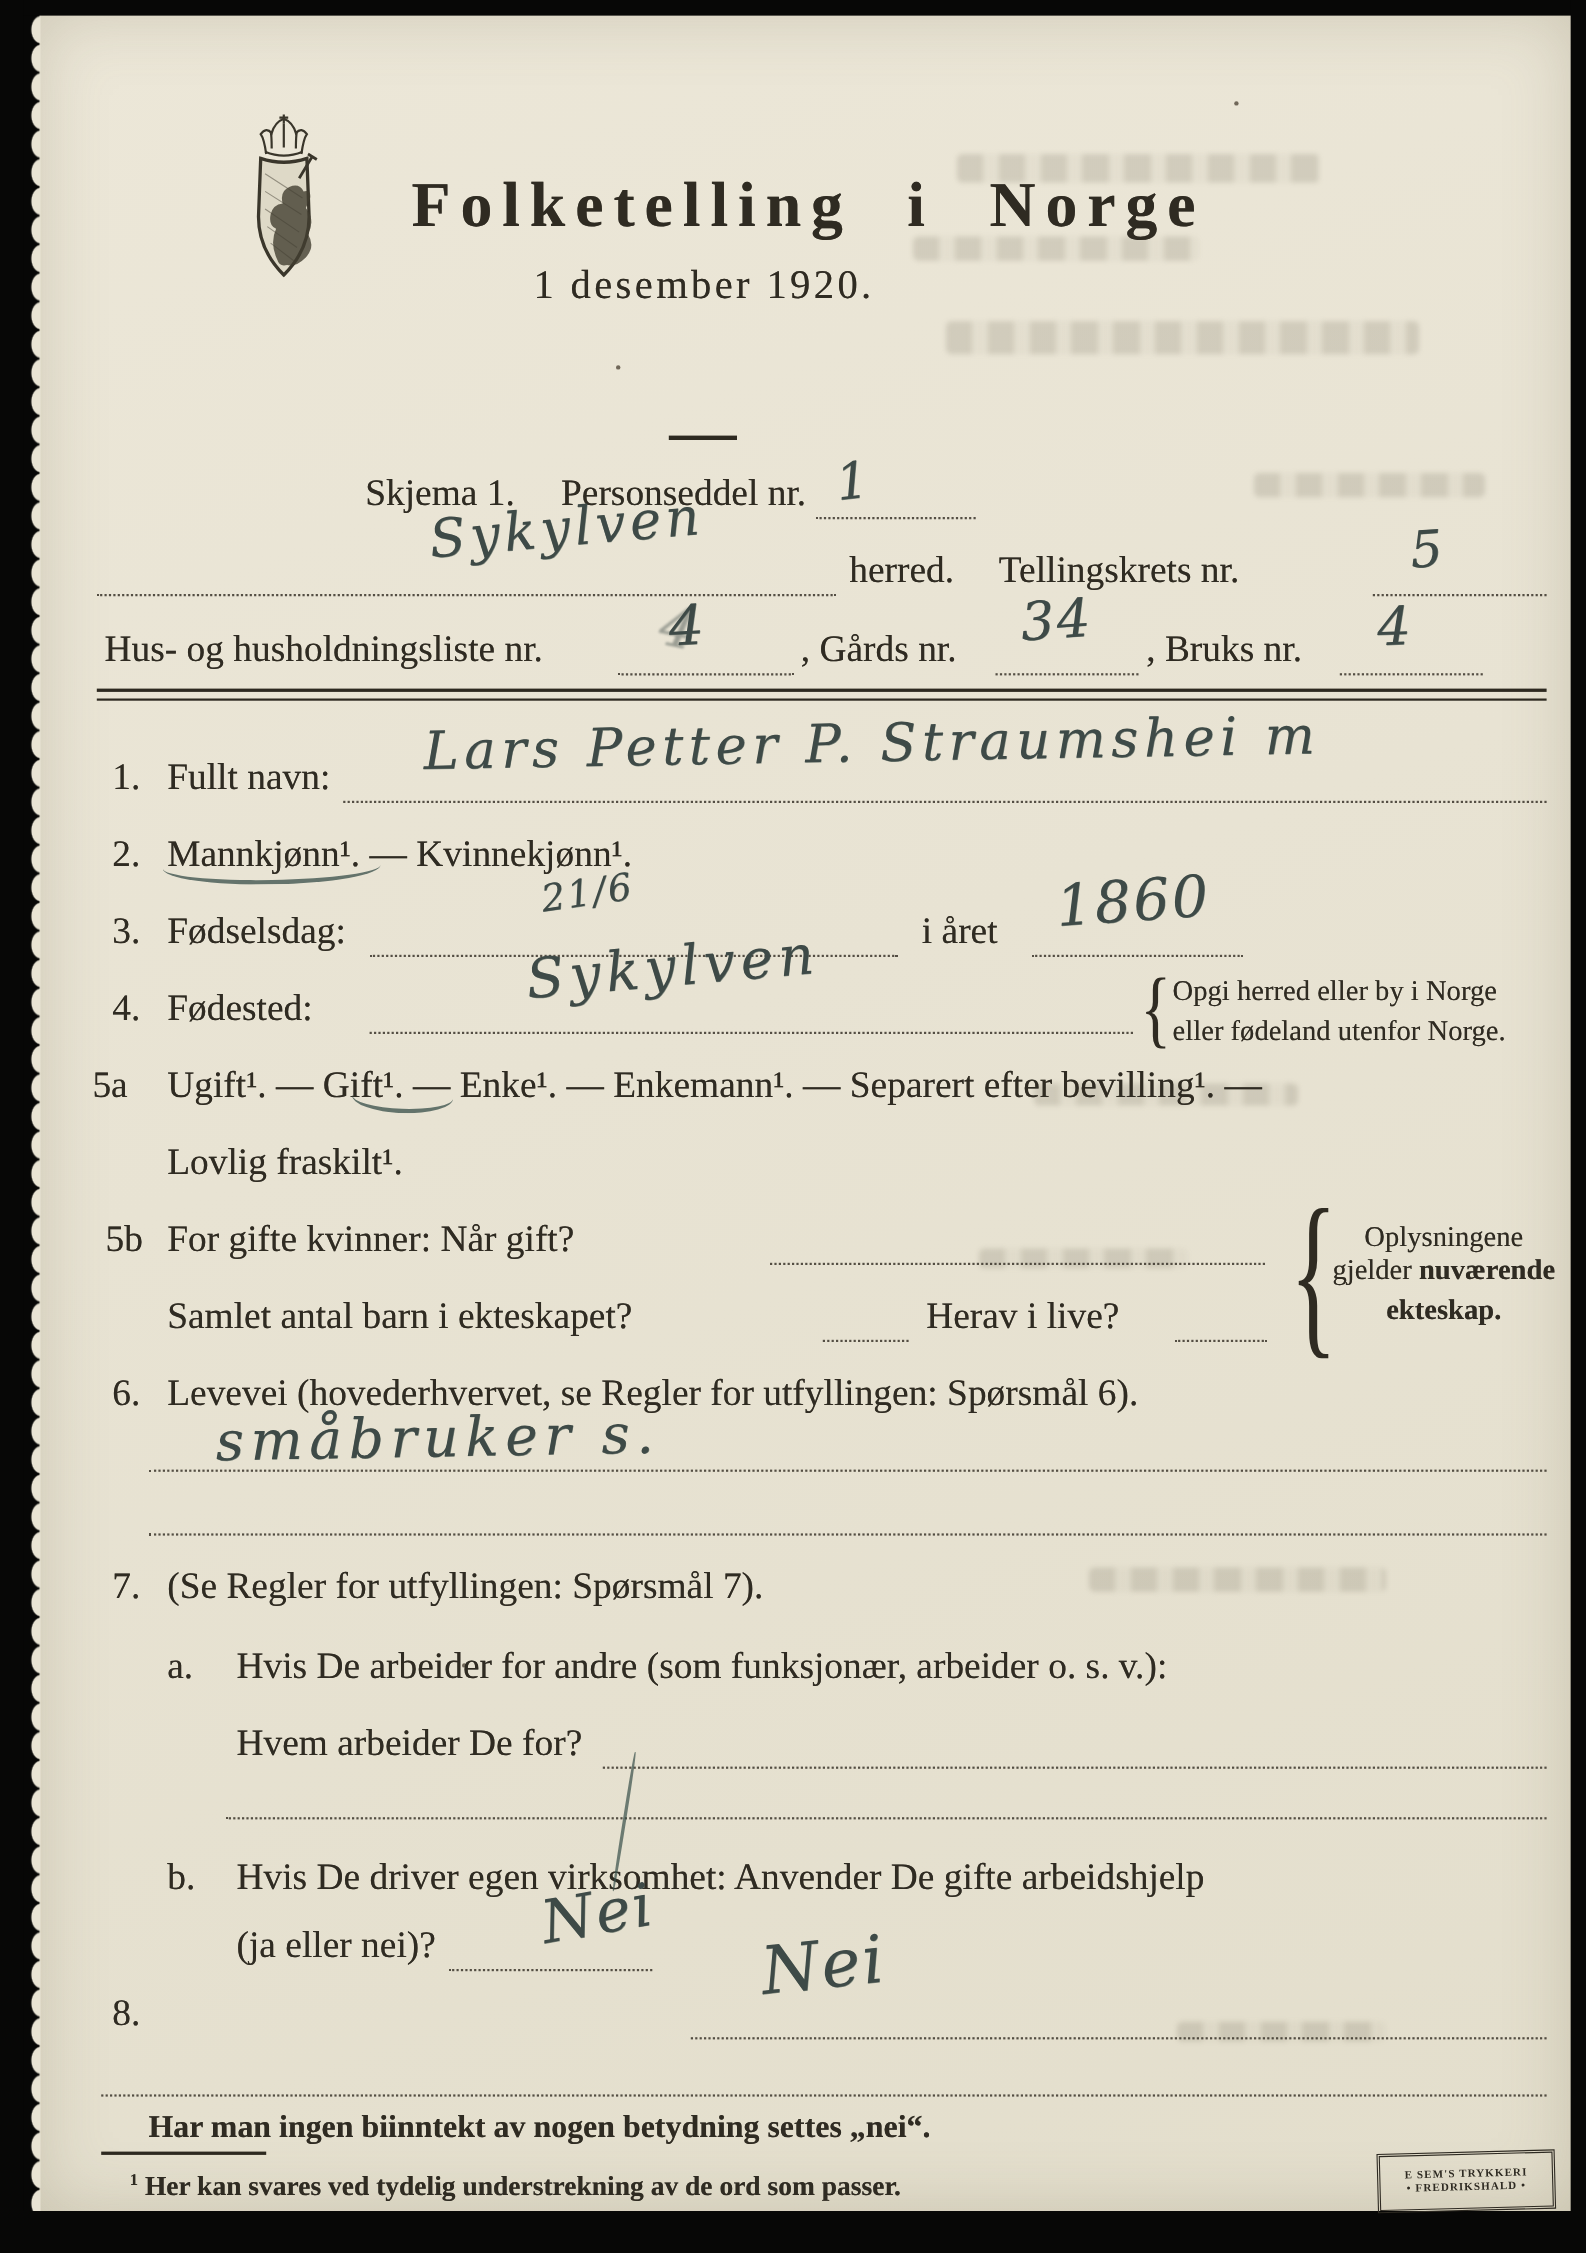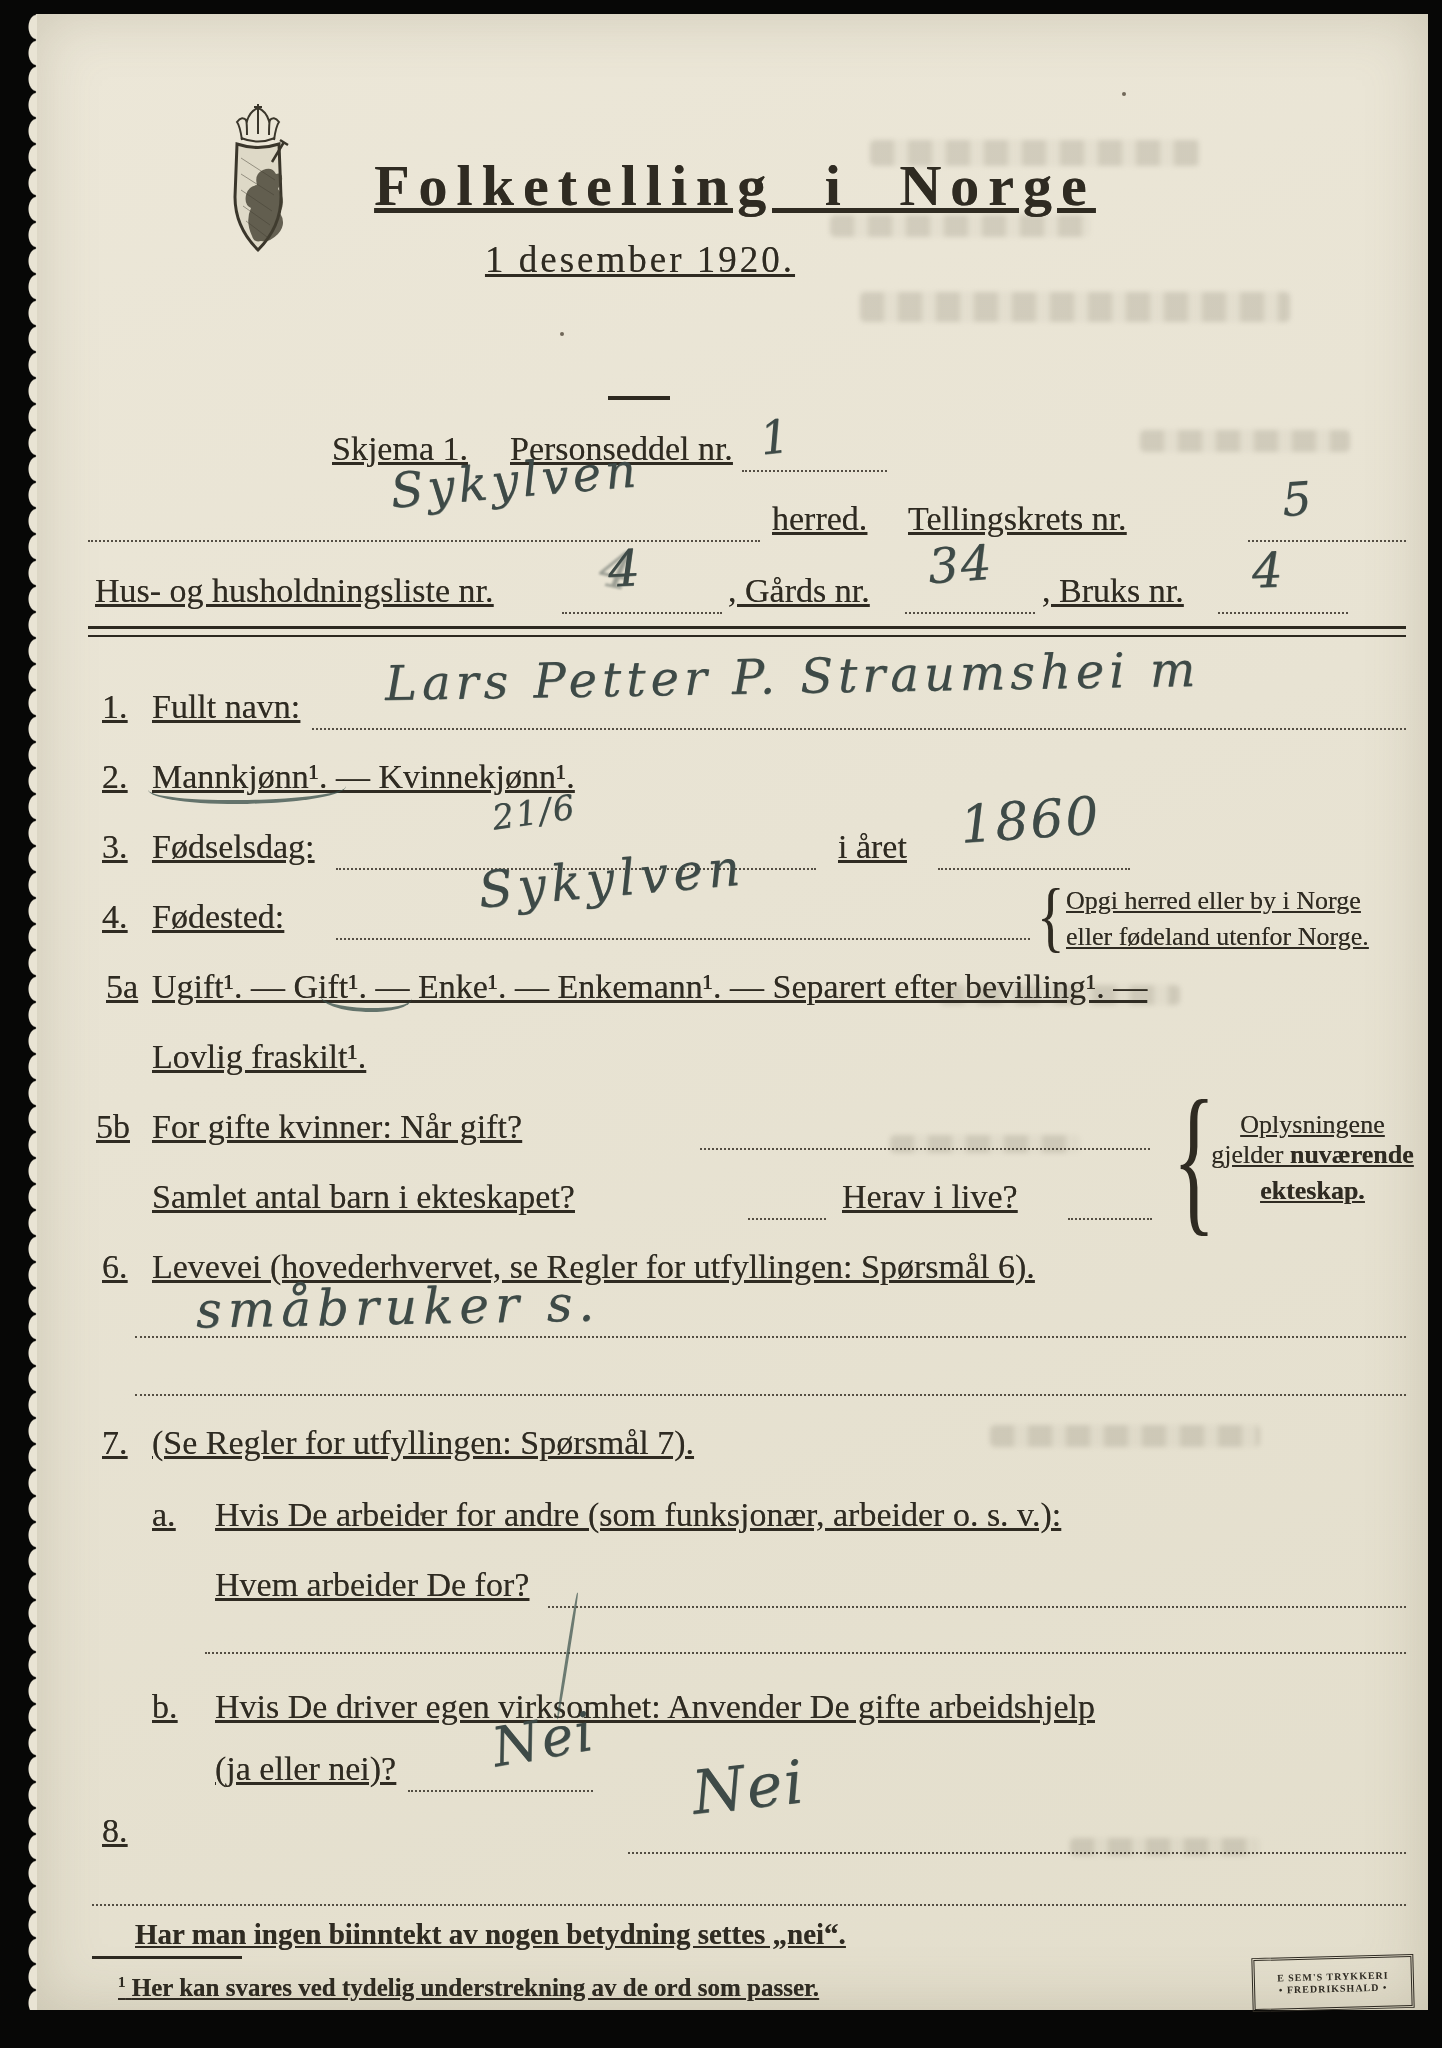--- a/index.html
+++ b/index.html
@@ -6,21 +6,21 @@
   #stage{position:relative;width:1442px;height:2048px;background:#070706;overflow:hidden;
          font-family:"Liberation Serif", serif;}
   .paper{position:absolute;left:36px;top:14px;width:1392px;height:1996px;
          background:linear-gradient(160deg,#ece7d8 0%,#e8e3d3 45%,#e3decc 100%);
          box-shadow:inset 0 0 60px rgba(120,110,85,0.25);}
   .scallops{position:absolute;left:20px;top:14px;width:17px;height:1996px;
          background-image:radial-gradient(ellipse 9px 13px at 17px 13px,#e9e4d4 8px,rgba(0,0,0,0) 9px);
          background-size:17px 26px;background-repeat:repeat-y;}
   .band{position:absolute;background:#070706;}
   .t{position:absolute;font-size:34px;color:#2f2b22;white-space:nowrap;
-     text-shadow:0 0 0.6px rgba(45,40,30,0.65);text-decoration:underline;}
+     text-shadow:0 0 0.6px rgba(45,40,30,0.65);}
   .small{font-size:26px;}
   .bold{font-weight:bold;}
   .title{font-size:58px;font-weight:bold;letter-spacing:9px;word-spacing:26px;text-align:center;}
   .date{font-size:37px;letter-spacing:3px;text-align:center;}
   .hw{position:absolute;font-family:"DejaVu Serif", serif;font-style:italic;color:#3e4a47;
       white-space:nowrap;text-shadow:0.4px 0.4px 0.5px rgba(45,65,60,0.55);letter-spacing:2px;}
   .dl{position:absolute;border-bottom:2px dotted rgba(58,52,42,0.85);}
   .rule2{position:absolute;left:88px;top:626px;width:1318px;height:6px;
          border-top:3px solid #2d2920;border-bottom:2px solid #2d2920;}
   .srule{position:absolute;left:92px;top:1956px;width:150px;height:3px;background:#2d2920;}
@@ -122,21 +122,21 @@
   <div class="hw" style="left:960px;top:790px;font-size:52px;transform:rotate(-4deg)">1860</div>
 
   <div class="t" style="left:102px;top:898px">4.</div>
   <div class="t" style="left:152px;top:898px">Fødested:</div>
   <div class="dl" style="left:336px;top:900px;width:694px;height:38px"></div>
   <div class="hw" style="left:478px;top:850px;font-size:50px;transform:rotate(-5deg);letter-spacing:5px">Sykylven</div>
   <div class="brace" style="left:1032px;top:872px;font-size:78px;transform:scaleX(0.75)">{</div>
   <div class="t small" style="left:1066px;top:886px">Opgi herred eller by i Norge</div>
   <div class="t small" style="left:1066px;top:922px">eller fødeland utenfor Norge.</div>
 
-  <div class="t" style="left:106px;top:968px">5a</div>
+  <div class="t" style="left:84px;top:968px">5a</div>
   <div class="t" style="left:152px;top:968px">Ugift¹. — Gift¹. — Enke¹. — Enkemann¹. — Separert efter bevilling¹. —</div>
   <div class="mark" style="left:320px;top:982px;width:92px;height:26px;transform:rotate(2deg)"></div>
   <div class="t" style="left:152px;top:1038px">Lovlig fraskilt¹.</div>
 
   <div class="t" style="left:96px;top:1108px">5b</div>
   <div class="t" style="left:152px;top:1108px">For gifte kvinner:  Når gift?</div>
   <div class="dl" style="left:700px;top:1110px;width:450px;height:38px"></div>
   <div class="t" style="left:152px;top:1178px">Samlet antal barn i ekteskapet?</div>
   <div class="dl" style="left:748px;top:1180px;width:78px;height:38px"></div>
   <div class="t" style="left:842px;top:1178px">Herav i live?</div>

